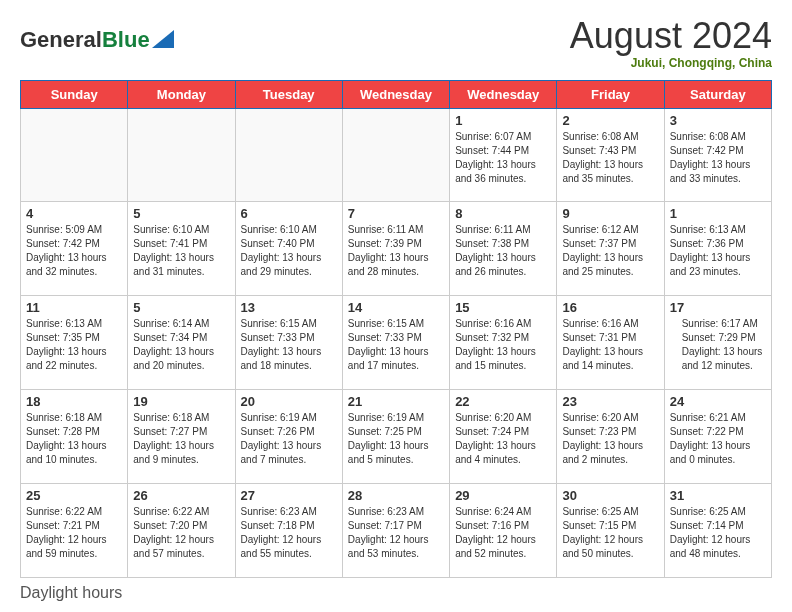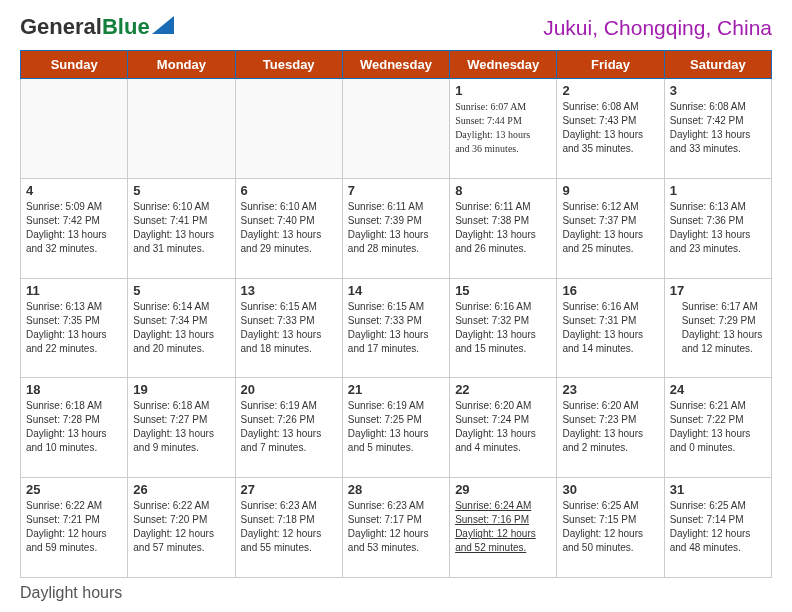--- a/index.html
+++ b/index.html
@@ -31,33 +31,33 @@
     .title-block {
       text-align: right;
     }
     .title-block h1 {
       font-size: 36px;
       font-weight: normal;
       color: #333;
       line-height: 1.1;
     }
     .title-block h2 {
-      font-size: 21px;
-      font-weight: normal;
-      color: #a21caf;
+      font-size: 12px;
+      font-weight: bold;
+      color: #4d7c0f;
     }
     .calendar {
       flex: 1;
       border: 1px solid #ccc;
       border-collapse: collapse;
       width: 100%;
       table-layout: fixed;
     }
     .calendar th {
-      background: #c2410c;
+      background: #ef4444;
       color: #fff;
       text-align: center;
       padding: 6px 4px;
       font-size: 13px;
       font-weight: bold;
       border: 1px solid #1a6bb5;
     }
     .calendar td {
       border: 1px solid #ccc;
       vertical-align: top;
@@ -86,29 +86,30 @@
       font-size: 16px;
       color: #555;
     }
   </style>
 </head>
 <body>
 
 <div class="page">
   <div class="header">
     <div class="logo">
-      <div style="display:flex; align-items:flex-start; line-height:1;">
+      <div style="display:flex; align-items:center; line-height:1;margin-top:13px;">
         <span style="font-size:22px; font-weight:bold; color:#333;">General</span>
         <span style="font-size:22px; font-weight:bold; color:#15803d;">Blue</span>
         <svg width="22" height="18" viewBox="0 0 22 18" style="margin-left:2px; margin-bottom:2px;">
           <polygon points="0,18 22,18 22,0" fill="#1a6bb5"></polygon>
         </svg>
       </div>
     </div>
     <div class="title-block">
+      <h1>August 2024</h1>
       <h2>Jukui, Chongqing, China</h2>
     </div>
   </div>
 
   <table class="calendar">
     <thead>
       <tr>
       <th>Sunday</th>
           <th>Monday</th>
           <th>Tuesday</th>
@@ -119,21 +120,21 @@
         </tr>
     </thead>
     <tbody id="calendar-body">
     <tr>
           <td class="empty"></td>
           <td class="empty"></td>
           <td class="empty"></td>
           <td class="empty"></td>
           <td>
             <span class="day-num">1</span>
-            <div class="day-info" style="white-space: pre-line; font-family: Liberation Serif, serif;">Sunrise: 6:07 AM
+            <div class="day-info" style="white-space: pre-line;">Sunrise: 6:07 AM
 Sunset: 7:44 PM
 Daylight: 13 hours
 and 36 minutes.</div>
           </td>
           <td>
             <span class="day-num">2</span>
             <div class="day-info" style="white-space: pre-line;">Sunrise: 6:08 AM
 Sunset: 7:43 PM
 Daylight: 13 hours
 and 35 minutes.</div>
@@ -323,21 +324,21 @@
           </td>
           <td>
             <span class="day-num">28</span>
             <div class="day-info" style="white-space: pre-line;">Sunrise: 6:23 AM
 Sunset: 7:17 PM
 Daylight: 12 hours
 and 53 minutes.</div>
           </td>
           <td>
             <span class="day-num">29</span>
-            <div class="day-info" style="white-space: pre-line; text-decoration: underline;">Sunrise: 6:24 AM
+            <div class="day-info" style="white-space: pre-line;">Sunrise: 6:24 AM
 Sunset: 7:16 PM
 Daylight: 12 hours
 and 52 minutes.</div>
           </td>
           <td>
             <span class="day-num">30</span>
             <div class="day-info" style="white-space: pre-line;">Sunrise: 6:25 AM
 Sunset: 7:15 PM
 Daylight: 12 hours
 and 50 minutes.</div>

